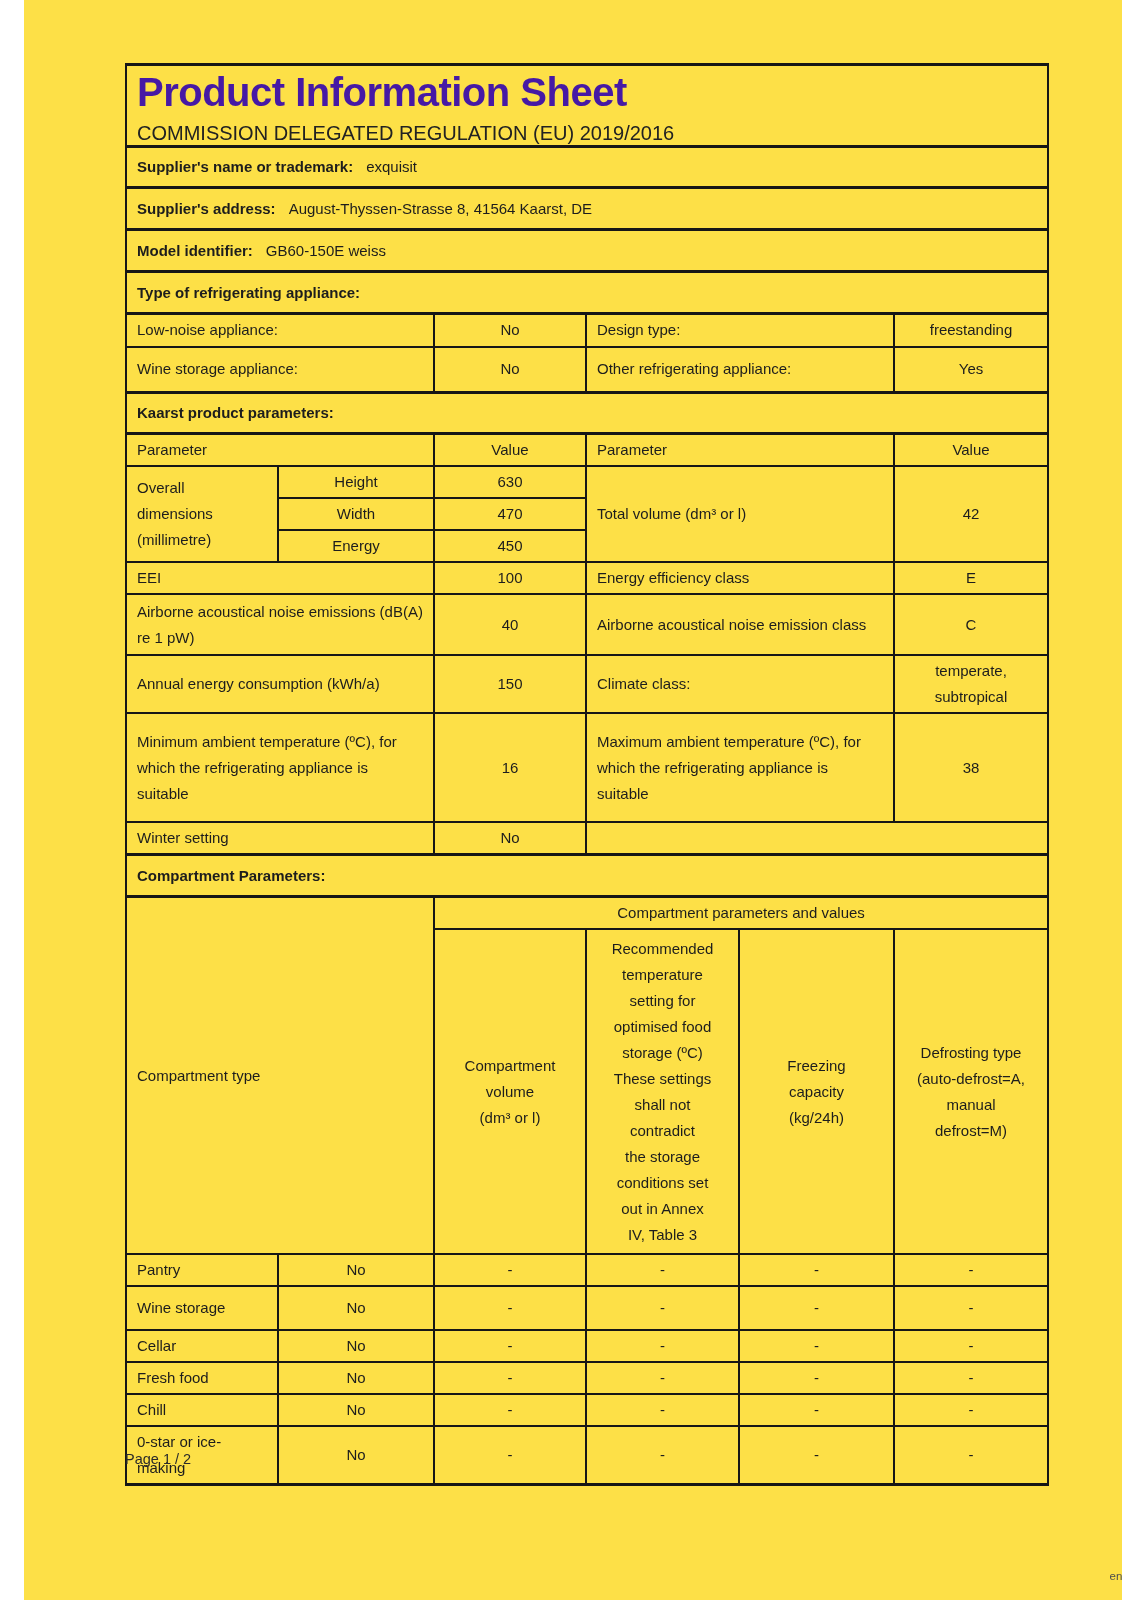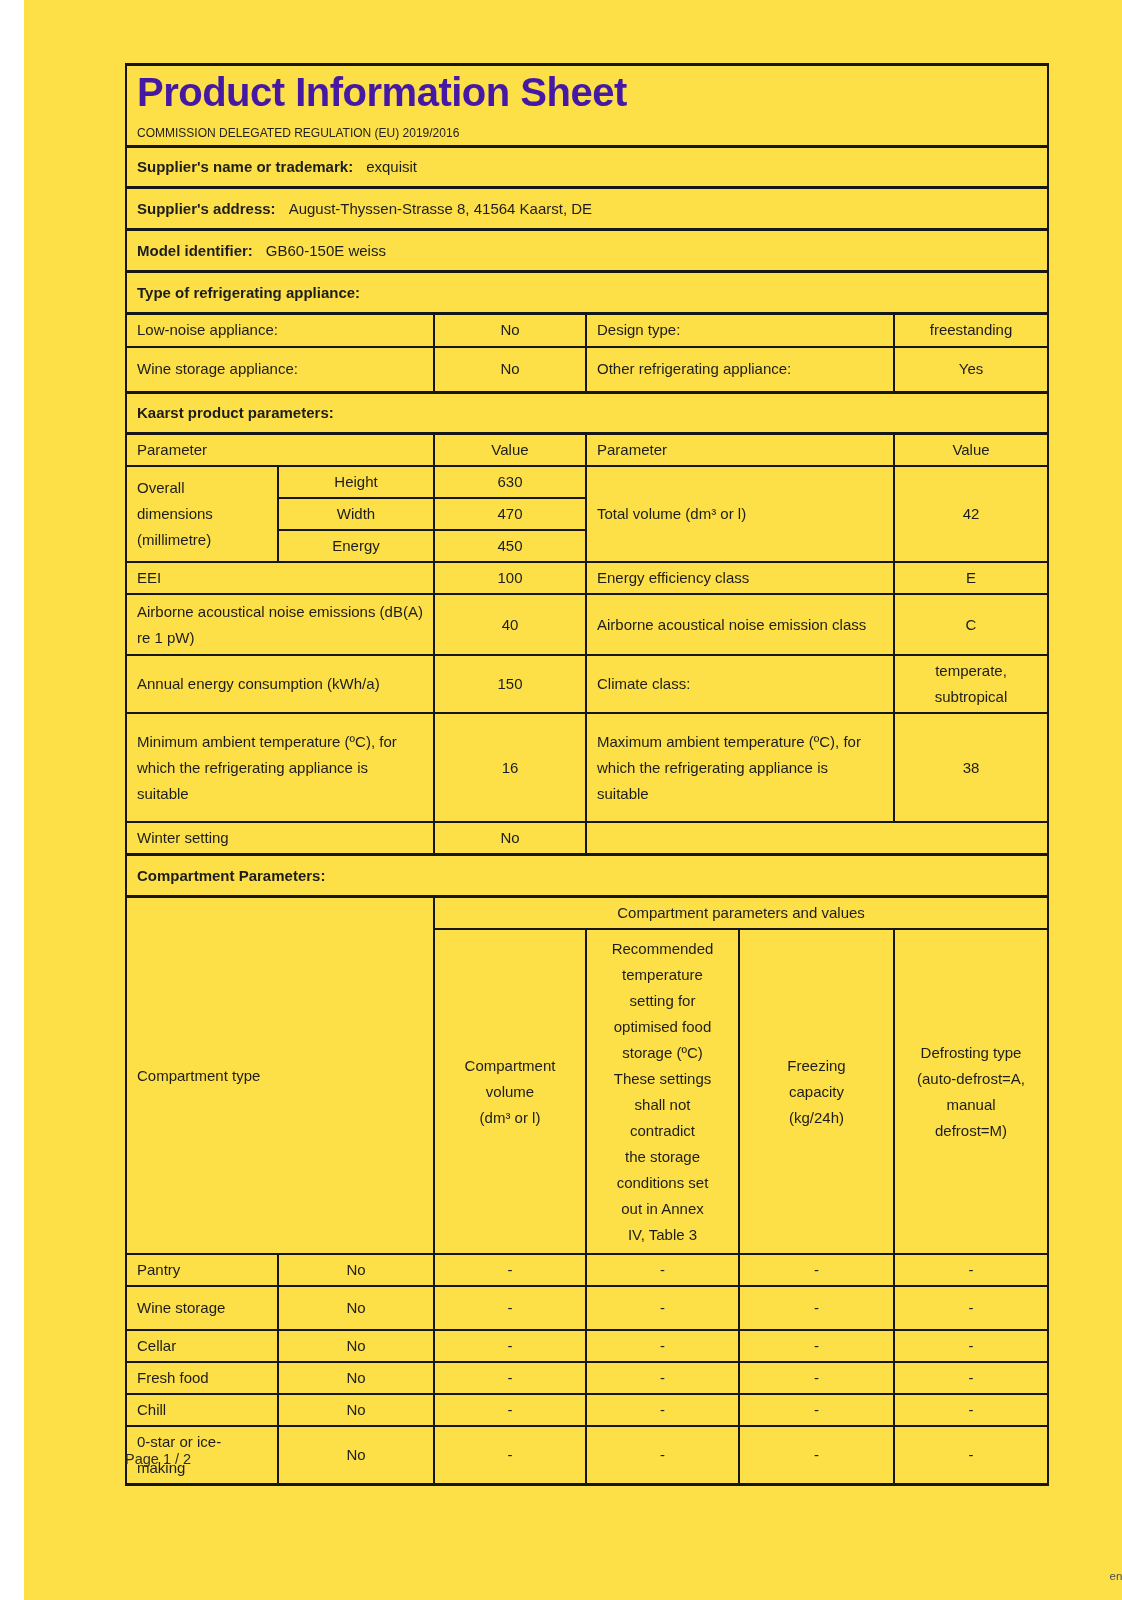--- a/index.html
+++ b/index.html
@@ -43,21 +43,21 @@
   td.title-cell { padding: 6px 10px 8px 10px; vertical-align: top; }
   .doc-title {
     font-size: 40px;
     font-weight: bold;
     color: #4619A5;
     line-height: 48px;
     letter-spacing: -0.5px;
   }
   .regulation {
     margin-top: 7px;
-    font-size: 12px;
+    font-size: 20px;
     color: #222222;
     line-height: 20px;
   }
   .val-gap { margin-left: 13px; }
 
   .page-num {
     position: absolute;
     top: 1451px;
     left: 101px;
     width: 922px;

